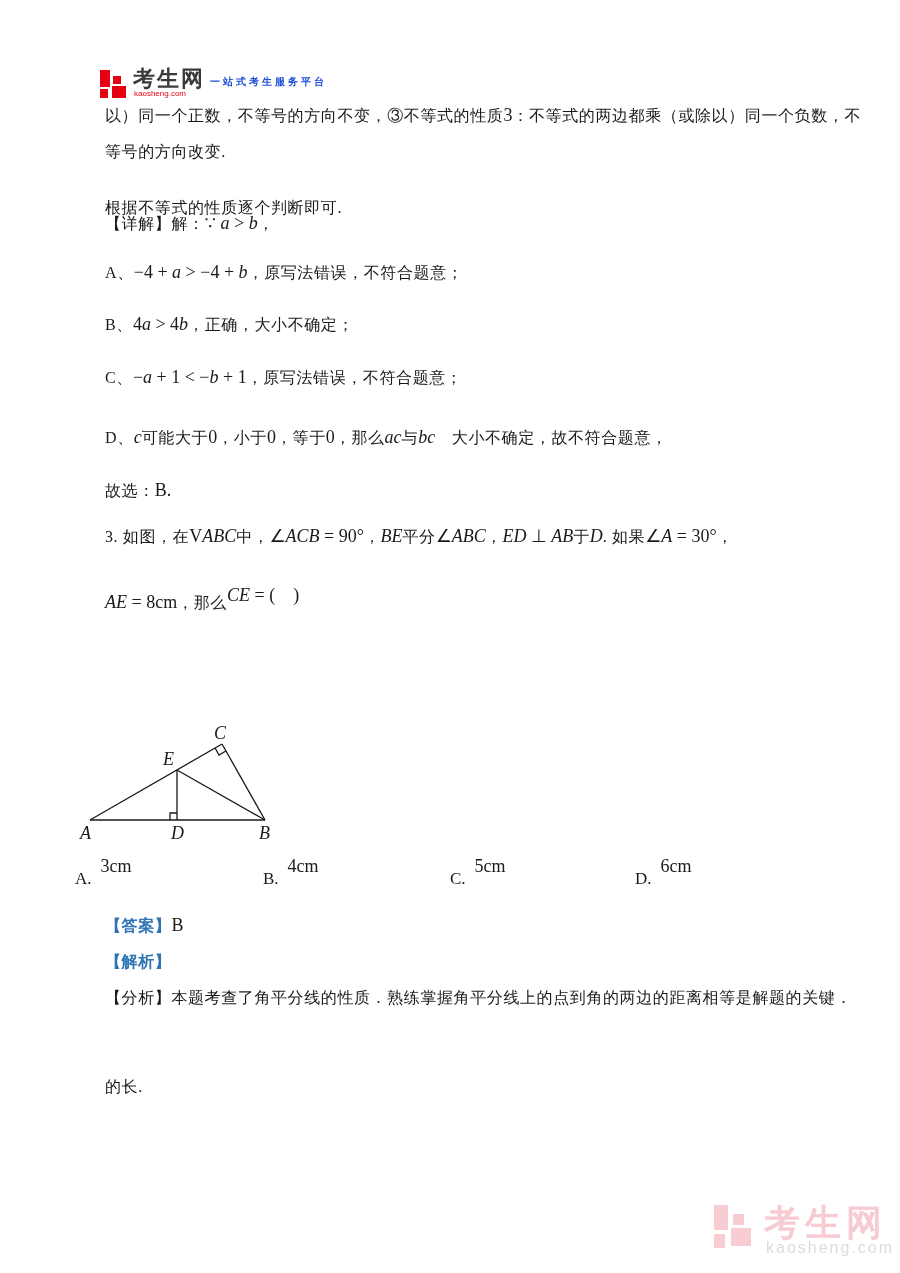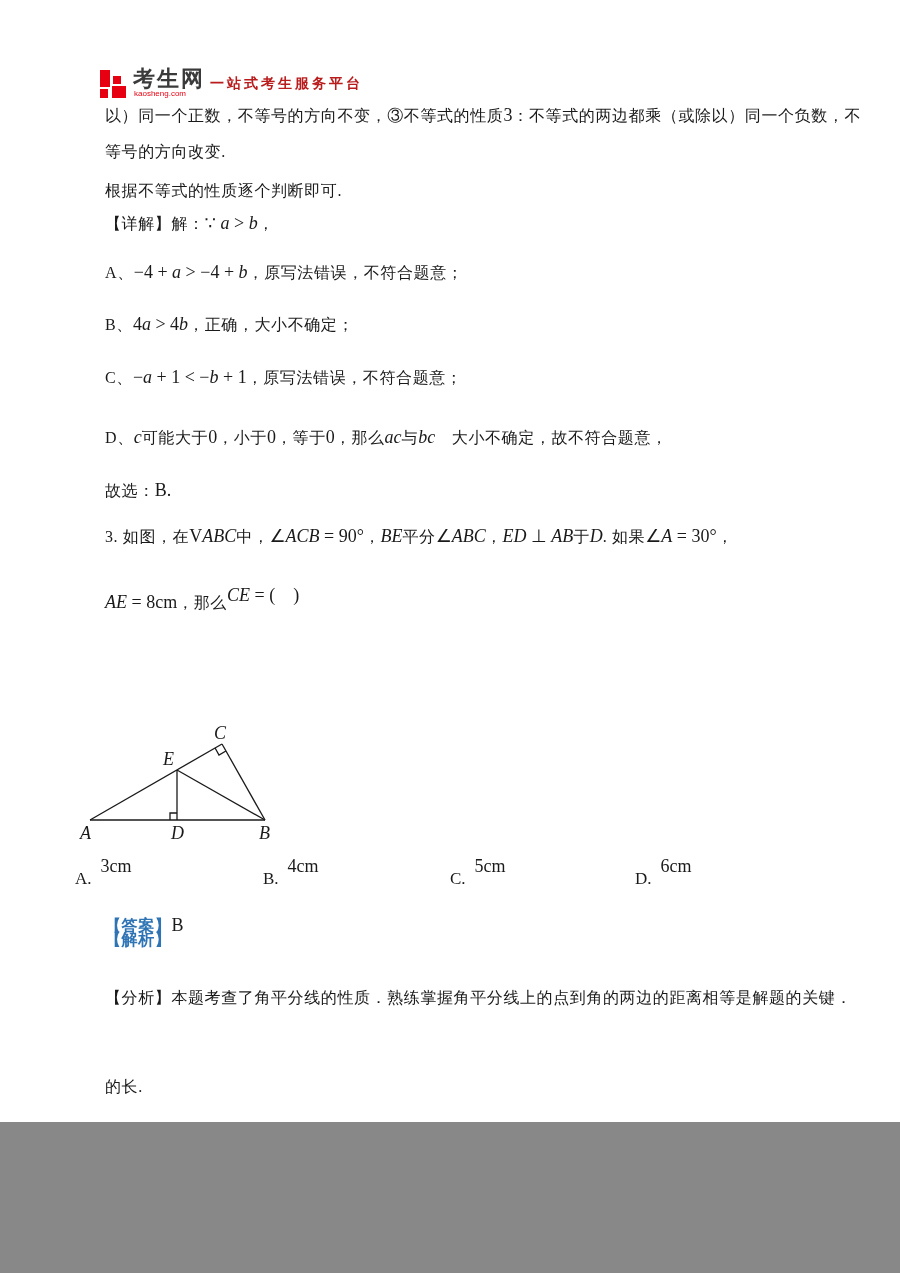--- a/index.html
+++ b/index.html
@@ -1,35 +1,35 @@
 <!DOCTYPE html>
 <html><head>
 <meta charset="utf-8">
 <style>
   * { margin:0; padding:0; box-sizing:border-box; }
   body { background:#888; font-family:"Liberation Serif", serif; }
   .page {
-    position:relative; width:900px; height:1122px; margin:0 auto;
+    position:relative; width:900px; height:1273px; margin:0 auto;
     background:#ffffff; overflow:hidden; color:#1a1a1a;
   }
 
   
   .logo { position:absolute; left:100px; top:62px; height:40px; }
   .logo-mark { position:absolute; left:0; top:8px; width:28px; height:28px; }
   .logo-mark .b { position:absolute; background:#E60012; }
   .logo-mark .b1 { left:0;  top:0;  width:10px; height:17px; }
   .logo-mark .b2 { left:0;  top:19px; width:8px;  height:9px; }
   .logo-mark .b3 { left:13px; top:6px; width:8px; height:8px; }
   .logo-mark .b4 { left:12px; top:16px; width:14px; height:12px; }
   .logo-name { position:absolute; left:33px; top:2px; font-family:"Liberation Sans",sans-serif;
     font-weight:bold; font-size:22px; color:#3a3a3a; letter-spacing:2px; white-space:nowrap; }
   .logo-domain { position:absolute; left:34px; top:27px; font-family:"Liberation Sans",sans-serif;
     font-size:8px; color:#E60012; white-space:nowrap; }
   .logo-tagline { position:absolute; left:110px; top:13px; font-family:"Liberation Sans",sans-serif;
-    font-weight:bold; font-size:14px; color:#b91c1c; letter-spacing:3px; white-space:nowrap; }
+    font-weight:bold; font-size:10px; color:#1d4ed8; letter-spacing:3px; white-space:nowrap; }
 
   
   .line { position:absolute; left:85px; white-space:nowrap; line-height:24px;margin-left:20px; }
   .seg-cn  { font-size:16px; letter-spacing:0.6px; }
   .seg-m   { font-size:18px; font-style:italic; }
   .seg-mu  { font-size:18px; }
   .seg-blue{ font-size:16px; letter-spacing:0.6px; color:#2E74B5;font-weight:bold; }
   .seg-r   { position:relative; top:-7px; }
 
   
@@ -69,21 +69,21 @@
         <div class="b b3"></div>
         <div class="b b4"></div>
     </div>
     <div class="logo-name">考生网</div>
     <div class="logo-domain">kaosheng.com</div>
     <div class="logo-tagline">一站式考生服务平台</div>
   </div>
 
   <div class="line" style="top:103px"><span class="seg-cn">以）同一个正数，不等号的方向不变，③不等式的性质</span><span class="seg-mu">3</span><span class="seg-cn">：不等式的两边都乘（或除以）同一个负数，不</span></div>
   <div class="line" style="top:140px"><span class="seg-cn">等号的方向改变.</span></div>
-  <div class="line" style="top:179px"><span class="seg-cn">根据不等式的性质逐个判断即可.</span></div>
+  <div class="line" style="top:196px"><span class="seg-cn">根据不等式的性质逐个判断即可.</span></div>
   <div class="line" style="top:211px"><span class="seg-cn">【详解】解：</span><span class="seg-mu">∵ </span><span class="seg-m">a</span><span class="seg-mu"> &gt; </span><span class="seg-m">b</span><span class="seg-cn">，</span></div>
   <div class="line" style="top:260px"><span class="seg-cn">A、</span><span class="seg-mu">−4 + </span><span class="seg-m">a</span><span class="seg-mu"> &gt; −4 + </span><span class="seg-m">b</span><span class="seg-cn">，原写法错误，不符合题意；</span></div>
   <div class="line" style="top:312px"><span class="seg-cn">B、</span><span class="seg-mu">4</span><span class="seg-m">a</span><span class="seg-mu"> &gt; 4</span><span class="seg-m">b</span><span class="seg-cn">，正确，大小不确定；</span></div>
   <div class="line" style="top:365px"><span class="seg-cn">C、</span><span class="seg-mu">−</span><span class="seg-m">a</span><span class="seg-mu"> + 1 &lt; −</span><span class="seg-m">b</span><span class="seg-mu"> + 1</span><span class="seg-cn">，原写法错误，不符合题意；</span></div>
   <div class="line" style="top:425px"><span class="seg-cn">D、</span><span class="seg-m">c</span><span class="seg-cn">可能大于</span><span class="seg-mu">0</span><span class="seg-cn">，小于</span><span class="seg-mu">0</span><span class="seg-cn">，等于</span><span class="seg-mu">0</span><span class="seg-cn">，那么</span><span class="seg-m">ac</span><span class="seg-cn">与</span><span class="seg-m">bc</span><span class="seg-cn">　大小不确定，故不符合题意，</span></div>
   <div class="line" style="top:478px"><span class="seg-cn">故选：</span><span class="seg-mu">B</span><span class="seg-mu">.</span></div>
   <div class="line" style="top:524px"><span class="seg-cn">3. 如图，在</span><span class="seg-mu">V</span><span class="seg-m">ABC</span><span class="seg-cn">中，</span><span class="seg-mu">∠</span><span class="seg-m">ACB</span><span class="seg-mu"> = 90°</span><span class="seg-cn">，</span><span class="seg-m">BE</span><span class="seg-cn">平分</span><span class="seg-mu">∠</span><span class="seg-m">ABC</span><span class="seg-cn">，</span><span class="seg-m">ED</span><span class="seg-mu"> ⊥ </span><span class="seg-m">AB</span><span class="seg-cn">于</span><span class="seg-m">D</span><span class="seg-cn">. 如果</span><span class="seg-mu">∠</span><span class="seg-m">A</span><span class="seg-mu"> = 30°</span><span class="seg-cn">，</span></div>
   <div class="line" style="top:590px"><span class="seg-m">AE</span><span class="seg-mu"> = 8cm</span><span class="seg-cn">，那么</span><span class="seg-m seg-r">CE</span><span class="seg-mu seg-r"> = (　)</span></div>
 
   <div class="figure">
@@ -114,21 +114,21 @@
     <span class="opt-label">B.</span><span class="opt-value">4cm</span>
   </div>
   <div class="option-group" style="left:450px">
     <span class="opt-label">C.</span><span class="opt-value">5cm</span>
   </div>
   <div class="option-group" style="left:635px">
     <span class="opt-label">D.</span><span class="opt-value">6cm</span>
   </div>
 
   <div class="line" style="top:913px"><span class="seg-blue">【答案】</span><span class="seg-mu">B</span></div>
-  <div class="line" style="top:928px"><span class="seg-blue">【解析】</span></div>
+  <div class="line" style="top:950px"><span class="seg-blue">【解析】</span></div>
   <div class="line" style="top:986px"><span class="seg-cn">【分析】本题考查了角平分线的性质．熟练掌握角平分线上的点到角的两边的距离相等是解题的关键．</span></div>
   <div class="line" style="top:1075px"><span class="seg-cn">的长.</span></div>
 
 
   <div class="wm">
     <div class="wm-mark">
       <div class="b b1"></div>
         <div class="b b2"></div>
         <div class="b b3"></div>
         <div class="b b4"></div>

